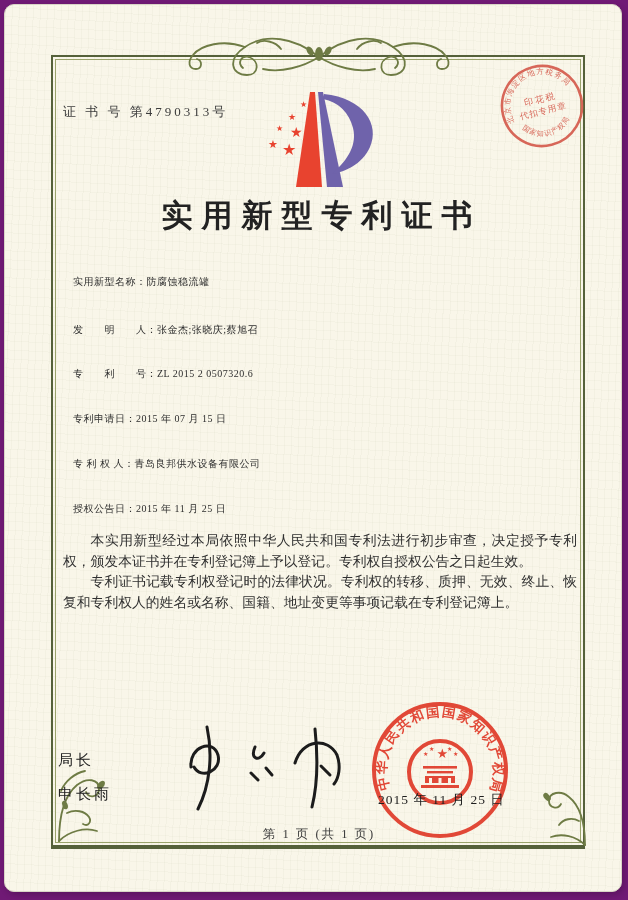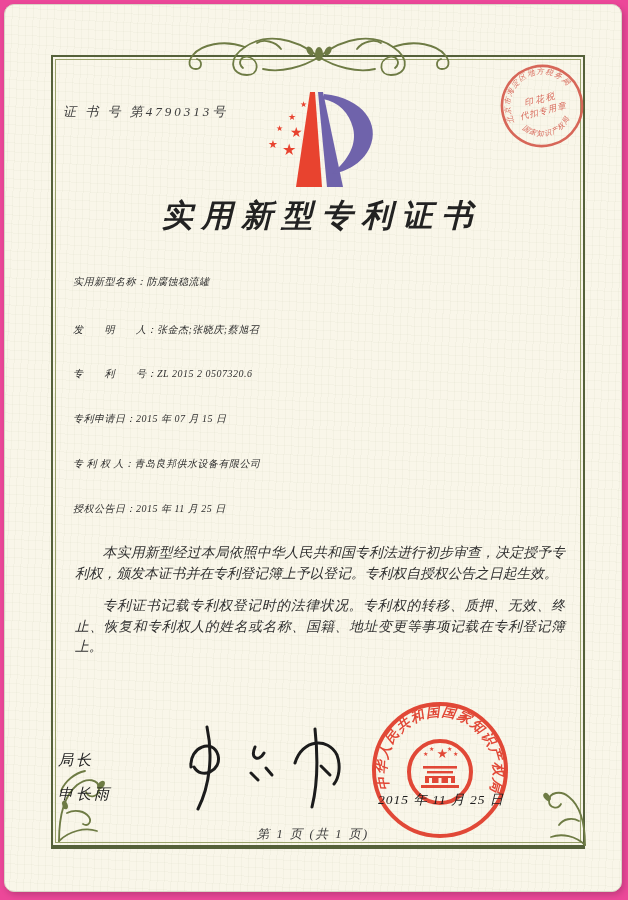--- a/index.html
+++ b/index.html
@@ -1,18 +1,18 @@
 <!DOCTYPE html>
 <html><head>
 <meta charset="utf-8">
 <style>
   * { margin:0; padding:0; box-sizing:border-box; }
   html,body { background:#ffffff; }
   body { font-family:"Liberation Serif","DejaVu Serif",serif; }
-  .screen { position:relative; width:628px; height:900px; background:#ec4899; overflow:hidden;font-style:italic; }
+  .screen { position:relative; width:628px; height:900px; background:#701a75; overflow:hidden; }
 
   .paper {
     position:absolute; inset:4px 6px 8px 4px;
     background:
       repeating-linear-gradient(92deg, rgba(150,158,118,0.06) 0 1px, transparent 1px 7px),
       repeating-linear-gradient(3deg,  rgba(150,158,118,0.05) 0 1px, transparent 1px 9px),
       #f9f6e9;
     border-radius:10px;
     border:1px solid #d9d6c6;
     box-shadow:2px 3px 6px rgba(0,0,0,0.18);
@@ -43,38 +43,38 @@
   .fields { position:absolute; left:60px; top:0; width:500px; }
   .field-row { position:absolute; left:8px; font-size:10px; color:#2e2e2e; white-space:nowrap; letter-spacing:0.5px; }
   .field-row .lbl { color:#2e2e2e; }
   .field-row .val { color:#2e2e2e; }
 
   .body-text {
     position:absolute; left:58px; top:526px; width:514px;
     font-size:13.8px; line-height:20.6px; color:#303030;
     text-align:justify;
   }
-  .body-text p { text-indent:2em; margin:12px; }
+  .body-text p { text-indent:2em; margin:0; }
 
   .signer { position:absolute; left:53px; color:#222; font-size:15px; letter-spacing:3px; }
   .signer-title { top:746px; }
   .signer-name { top:780px; }
 
   .signature { position:absolute; left:158px; top:712px; width:200px; height:100px; }
 
   .seal { position:absolute; left:362px; top:692px; width:146px; height:146px; opacity:0.92; }
   .seal-date {
     position:absolute; left:373px; top:786px; font-size:13.5px; color:#1d1d1d;
     letter-spacing:1px; white-space:nowrap; z-index:5;
   }
 
   .tax-stamp { position:absolute; left:490px; top:54px; width:94px; height:94px; transform:rotate(-14deg); opacity:0.9; }
 
   .footer {
-    position:absolute; left:0; top:821px; width:100%; text-align:center;
+    position:absolute; left:6px; top:821px; width:100%; text-align:center;
     font-size:12.5px; color:#3a3a3a; letter-spacing:2px;
   }
 </style>
 </head>
 <body>
 
 <div class="screen">
   <div class="paper">
 
     <div class="frame">

